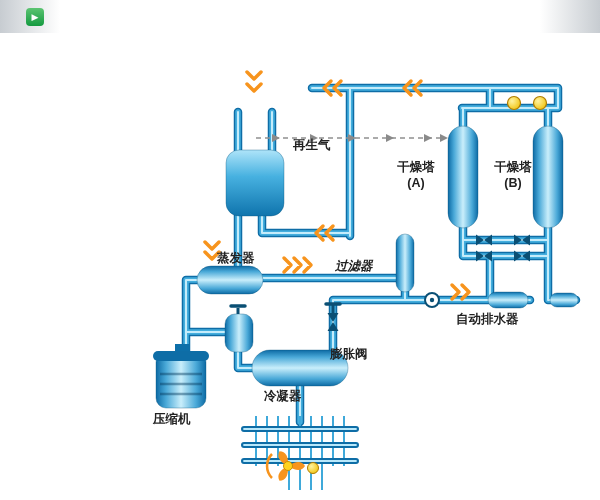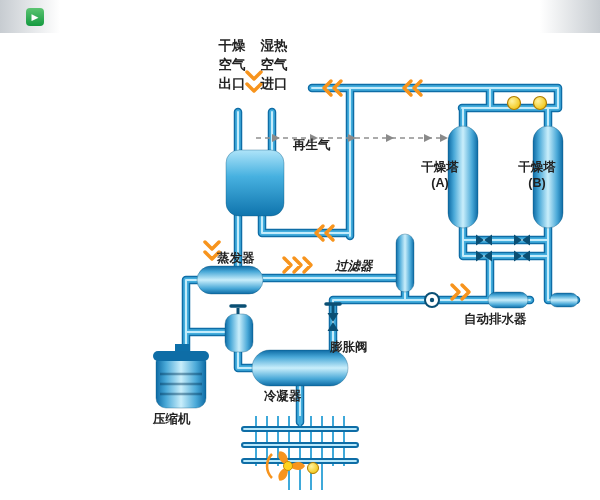--- a/index.html
+++ b/index.html
@@ -9,21 +9,21 @@
         background:linear-gradient(90deg,#c7ccd1 0%,#ffffff 10%,#ffffff 90%,#c7ccd1 100%);}
   .hdr{position:absolute;left:26px;top:8px;display:flex;align-items:center;gap:6px;z-index:6;}
   .hicon{width:18px;height:18px;border-radius:4px;
         background:linear-gradient(180deg,#5cc472,#149a40);
         color:#fff;font-size:9px;line-height:18px;text-align:center;display:inline-block;}
   .htitle{font-size:15px;font-weight:bold;color:#0a7a3c;letter-spacing:1px;}
   svg{position:absolute;left:0;top:0;z-index:1;}
   .lbl{position:absolute;z-index:5;font-size:12.5px;font-weight:bold;color:#222;white-space:nowrap;}
   .vlbl{width:30px;white-space:normal;word-break:break-all;text-align:center;
         line-height:19px;font-size:13.5px;}
-  .twr{width:46px;text-align:center;line-height:16px;margin-left:24px;}
+  .twr{width:46px;text-align:center;line-height:16px;}
   .pipe1{stroke:#0e6da6;stroke-width:8.5;fill:none;stroke-linecap:round;stroke-linejoin:round;}
   .pipe2{stroke:#44aede;stroke-width:5.5;fill:none;stroke-linecap:round;stroke-linejoin:round;}
   .pipe3{stroke:#c4ecfb;stroke-width:2;fill:none;stroke-linecap:round;stroke-linejoin:round;}
   .fins{stroke:#3fa9da;stroke-width:2;fill:none;}
   .tube1{stroke:#0e6da6;stroke-width:6;fill:none;stroke-linecap:round;}
   .tube2{stroke:#b8e8fb;stroke-width:1.8;fill:none;stroke-linecap:round;}
   .chev{stroke:#f7941d;stroke-width:3.5;fill:none;stroke-linecap:round;stroke-linejoin:round;}
   .dash{stroke:#909090;stroke-width:1.5;stroke-dasharray:5 4;fill:none;}
   .garr{fill:#8a8a8a;}
   .navy{fill:#0a4f74;}
@@ -154,32 +154,30 @@
     <g>
       <path d="M272,478 A17,17 0 0 1 272,454" stroke="#f7941d" stroke-width="2.5" fill="none"></path>
       <path fill="#f7941d" d="M288,466 Q300,458 305,466 Q300,474 288,466"></path>
       <path fill="#f7941d" transform="rotate(120,288,466)" d="M288,466 Q300,458 305,466 Q300,474 288,466"></path>
       <path fill="#f7941d" transform="rotate(240,288,466)" d="M288,466 Q300,458 305,466 Q300,474 288,466"></path>
       <circle cx="288" cy="466" r="4.5" fill="#ffd21e" stroke="#c98f00" stroke-width="1"></circle>
       <circle cx="313" cy="468" r="5.5" fill="url(#gYel)" stroke="#b07c00" stroke-width="1"></circle>
     </g>
   </svg>
 
-  <div class="lbl vlbl" style="left:217px;top:36px;">干燥空气出口</div>
-  <div class="lbl vlbl" style="left:259px;top:36px;">湿热空气进口</div>
   <div class="lbl" style="left:293px;top:137px;">再生气</div>
 
   <div class="lbl twr" style="left:393px;top:159px;">
     <div>干燥塔</div>
     <div>(A)</div>
   </div>
   <div class="lbl twr" style="left:490px;top:159px;">
     <div>干燥塔</div>
     <div>(B)</div>
   </div>
 
   <div class="lbl" style="left:217px;top:250px;">蒸发器</div>
   <div class="lbl" style="left:335px;top:258px;font-style:italic;">过滤器</div>
-  <div class="lbl" style="left:456px;top:311px;margin-left:8px;">自动排水器</div>
-  <div class="lbl" style="left:330px;top:339px;">膨胀阀</div>
+  <div class="lbl" style="left:456px;top:311px;">自动排水器</div>
+  <div class="lbl" style="left:330px;top:346px;">膨胀阀</div>
   <div class="lbl" style="left:264px;top:388px;text-align:center;">冷凝器</div>
   <div class="lbl" style="left:153px;top:411px;font-family:Liberation Serif, serif;">压缩机</div>
 </div>
 
 </body></html>

